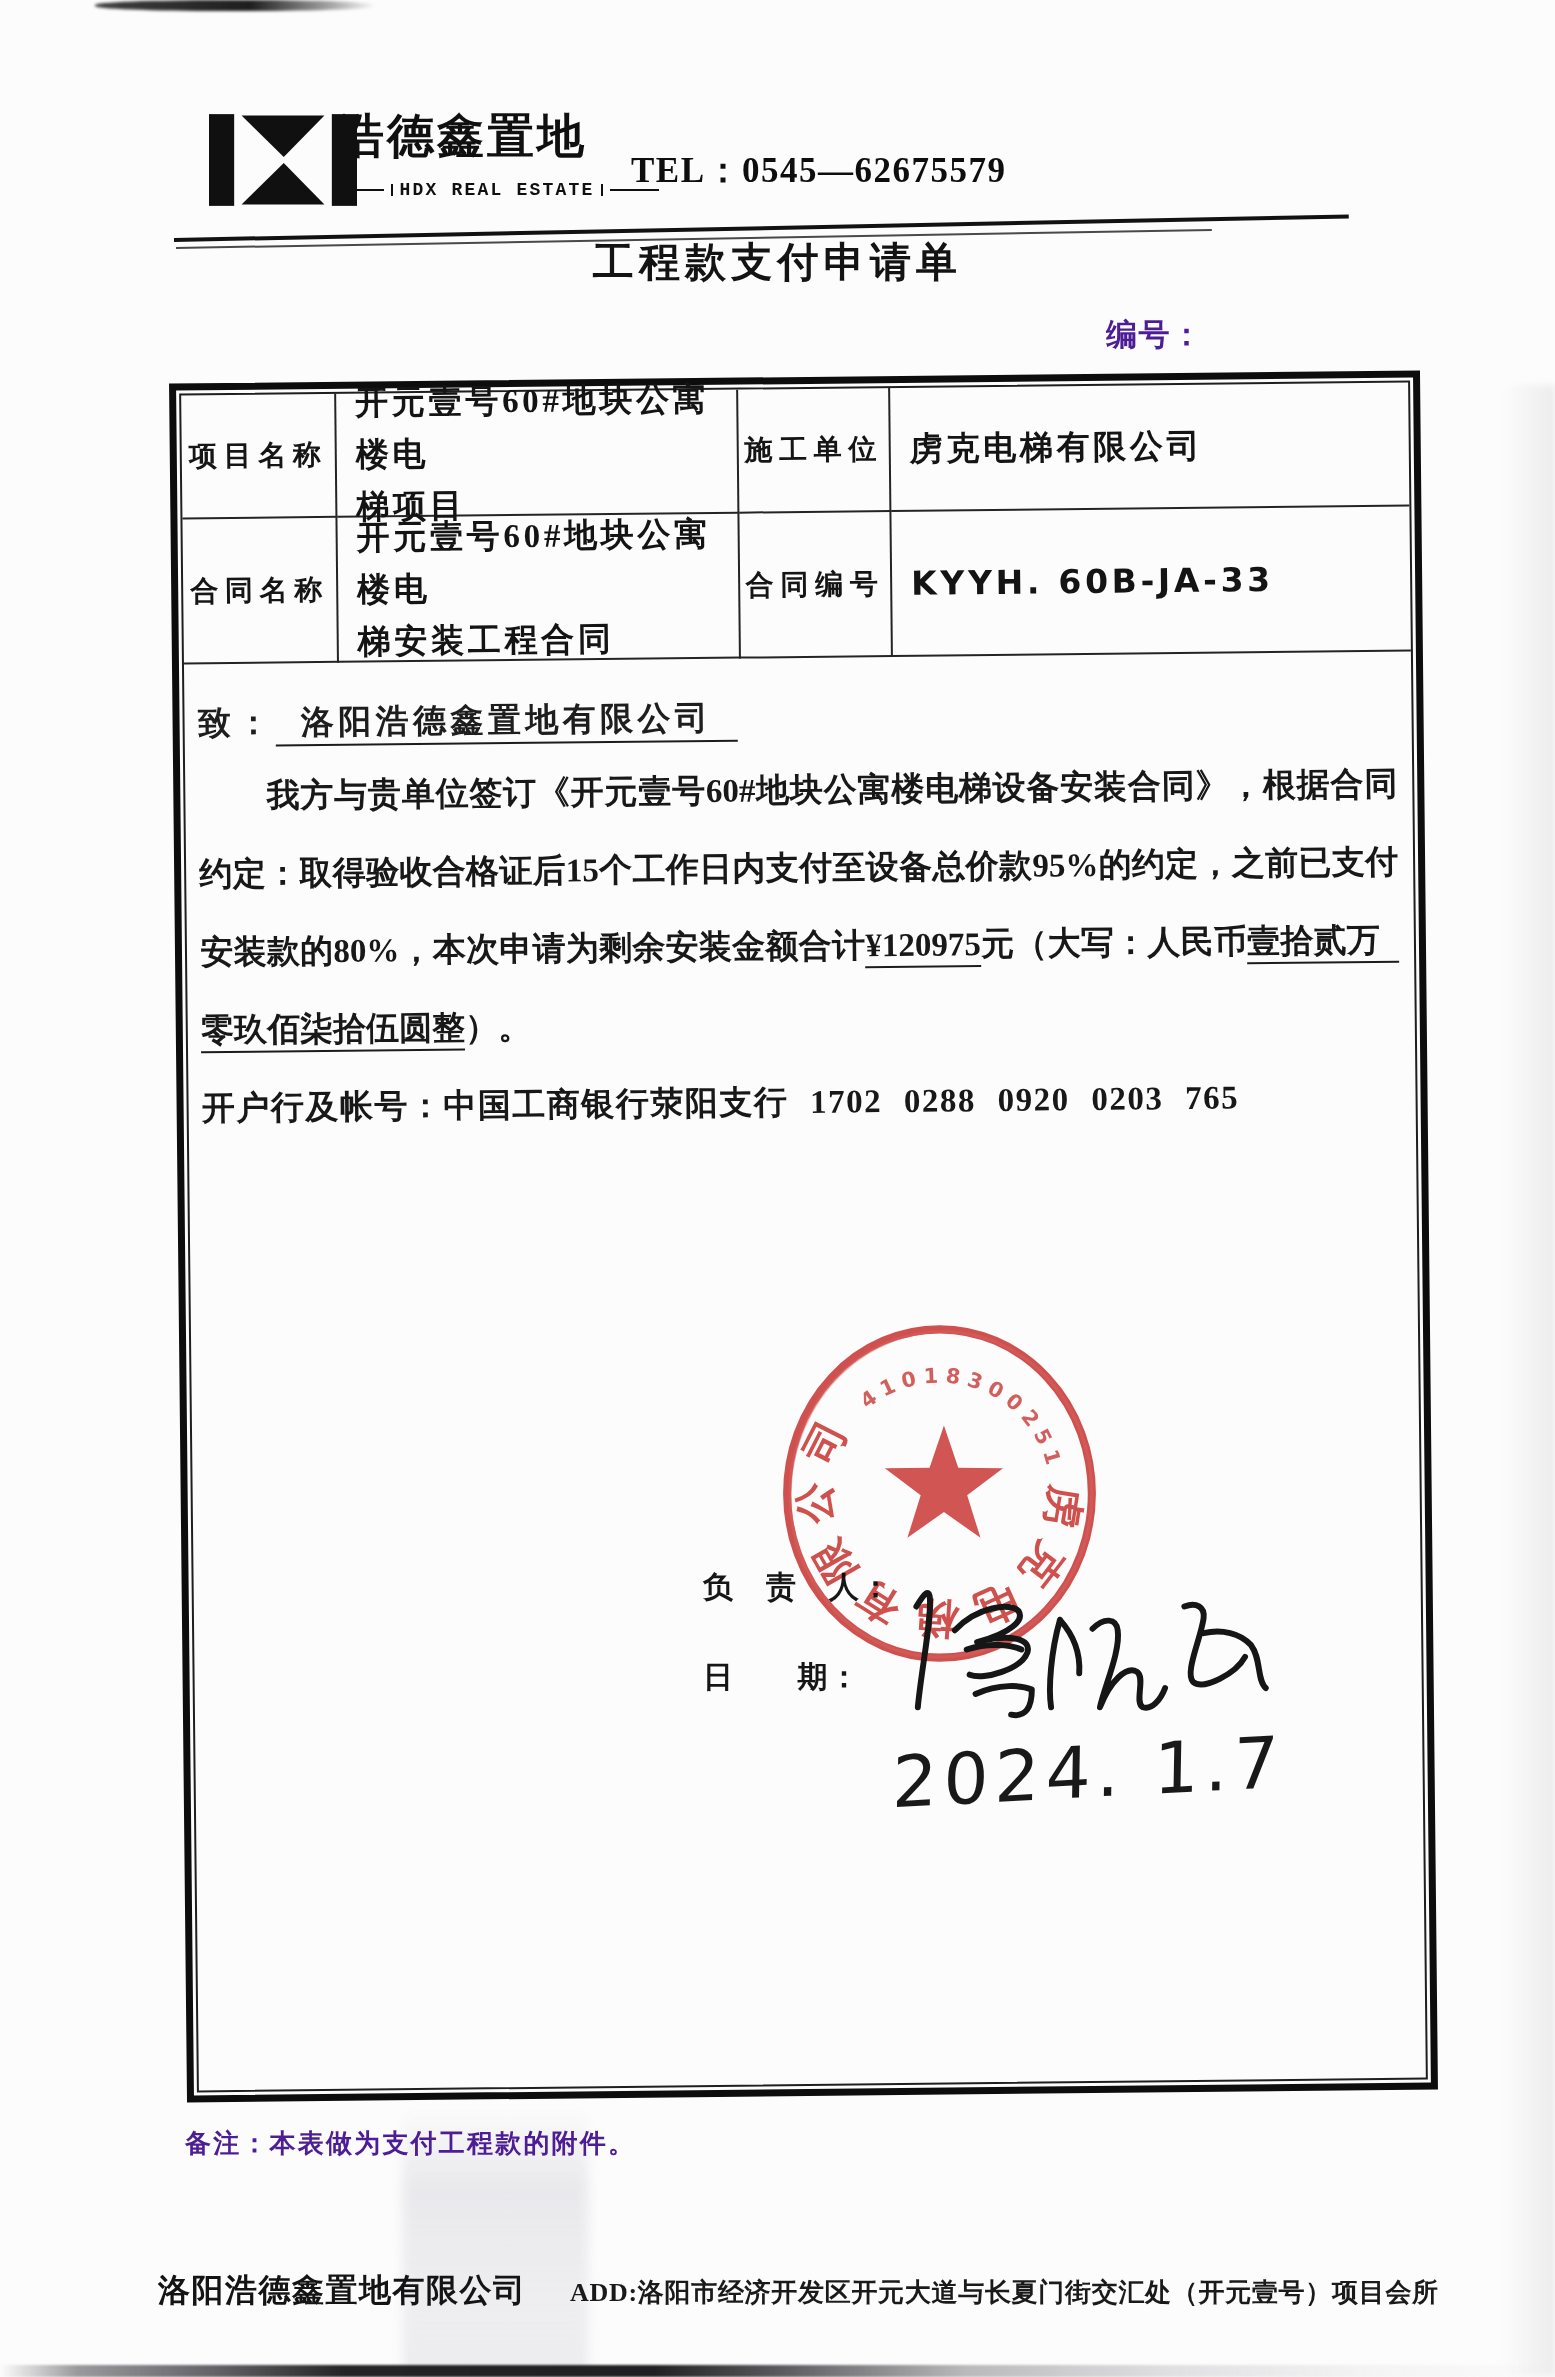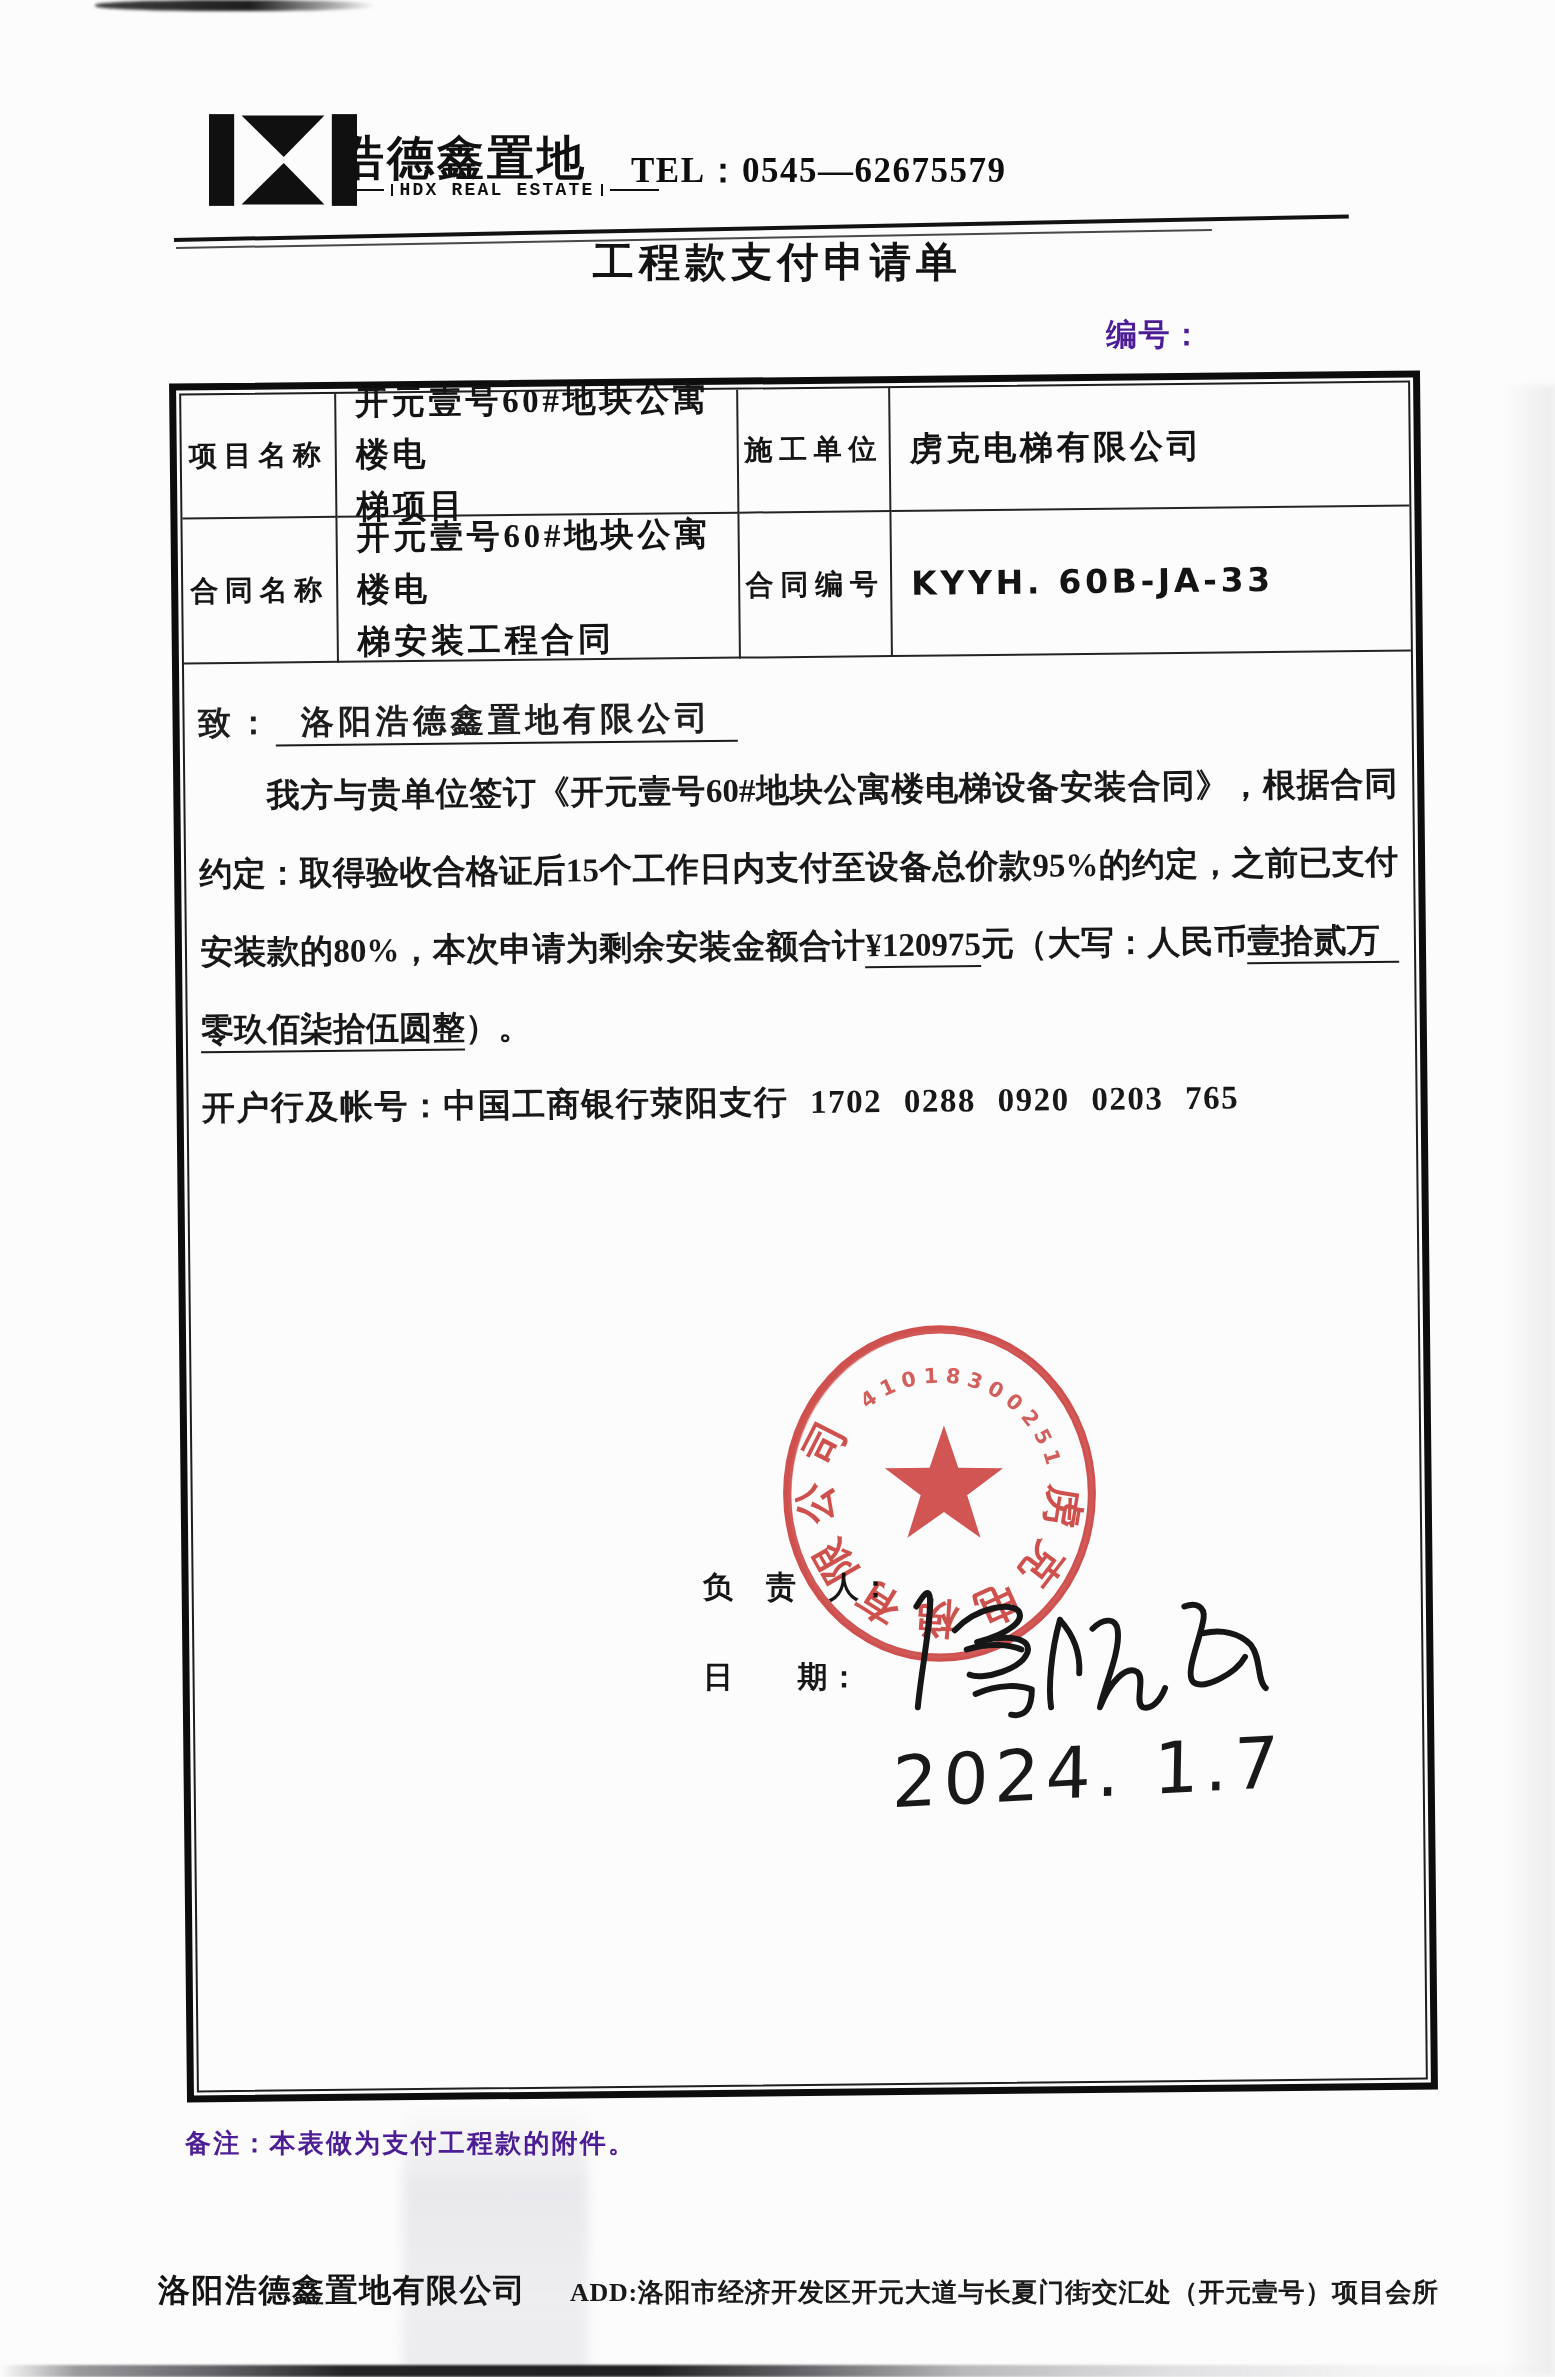--- a/index.html
+++ b/index.html
@@ -17,21 +17,21 @@
     background:linear-gradient(90deg,rgba(130,130,130,0) 0%,rgba(120,120,125,.75) 5%,rgba(70,70,75,.85) 14%,
       rgba(25,25,28,.95) 22%,rgba(20,20,22,.95) 42%,rgba(60,60,65,.85) 50%,rgba(140,140,145,.6) 62%,
       rgba(190,190,195,.45) 75%,rgba(225,225,228,.3) 88%,rgba(240,240,240,0) 100%);}
   .streak-center{position:absolute;left:403px;top:2106px;width:185px;height:272px;filter:blur(6px);
     background:linear-gradient(180deg,rgba(205,205,212,0),rgba(198,198,208,.35) 30%,rgba(205,205,215,.3) 70%,rgba(190,190,200,.25));}
   .shade-right{position:absolute;right:0;top:385px;width:52px;height:1991px;opacity:.55;filter:blur(3px);
     background:linear-gradient(270deg,rgba(200,200,205,.55),rgba(200,200,205,0));}
   
   .logo-mark{position:absolute;left:209px;top:111px;}
   .brand-cn{position:absolute;left:337px;top:105px;font-family:"Liberation Sans","DejaVu Sans",sans-serif;
-    font-size:47px;font-weight:800;letter-spacing:3px;color:#101010;margin-top:22px;}
+    font-size:47px;font-weight:800;letter-spacing:3px;color:#101010;}
   .brand-en{position:absolute;left:335px;top:180px;display:flex;align-items:center;gap:6.7px;
     font-family:Liberation Mono, monospace;font-size:18px;font-weight:700;letter-spacing:2.2px;color:#101010;}
   .brand-en .rule{width:49px;height:2.2px;background:#101010;}
   .brand-en .tick{width:2.2px;height:12.6px;background:#101010;}
   .tel{position:absolute;left:631px;top:147px;font-size:35px;font-weight:700;letter-spacing:1.5px;color:#0e0e0e;}
   .header-rule{position:absolute;left:174px;top:238px;width:1175px;height:3.7px;background:#121212;
     transform:rotate(-1.15deg);transform-origin:left center;}
   .header-rule2{position:absolute;left:176px;top:247px;width:1036px;height:2.2px;background:#1c1c1c;opacity:.8;
     transform:rotate(-1.0deg);transform-origin:left center;}
   .doc-title{position:absolute;left:0;top:235px;width:100%;text-align:center;box-sizing:border-box;

